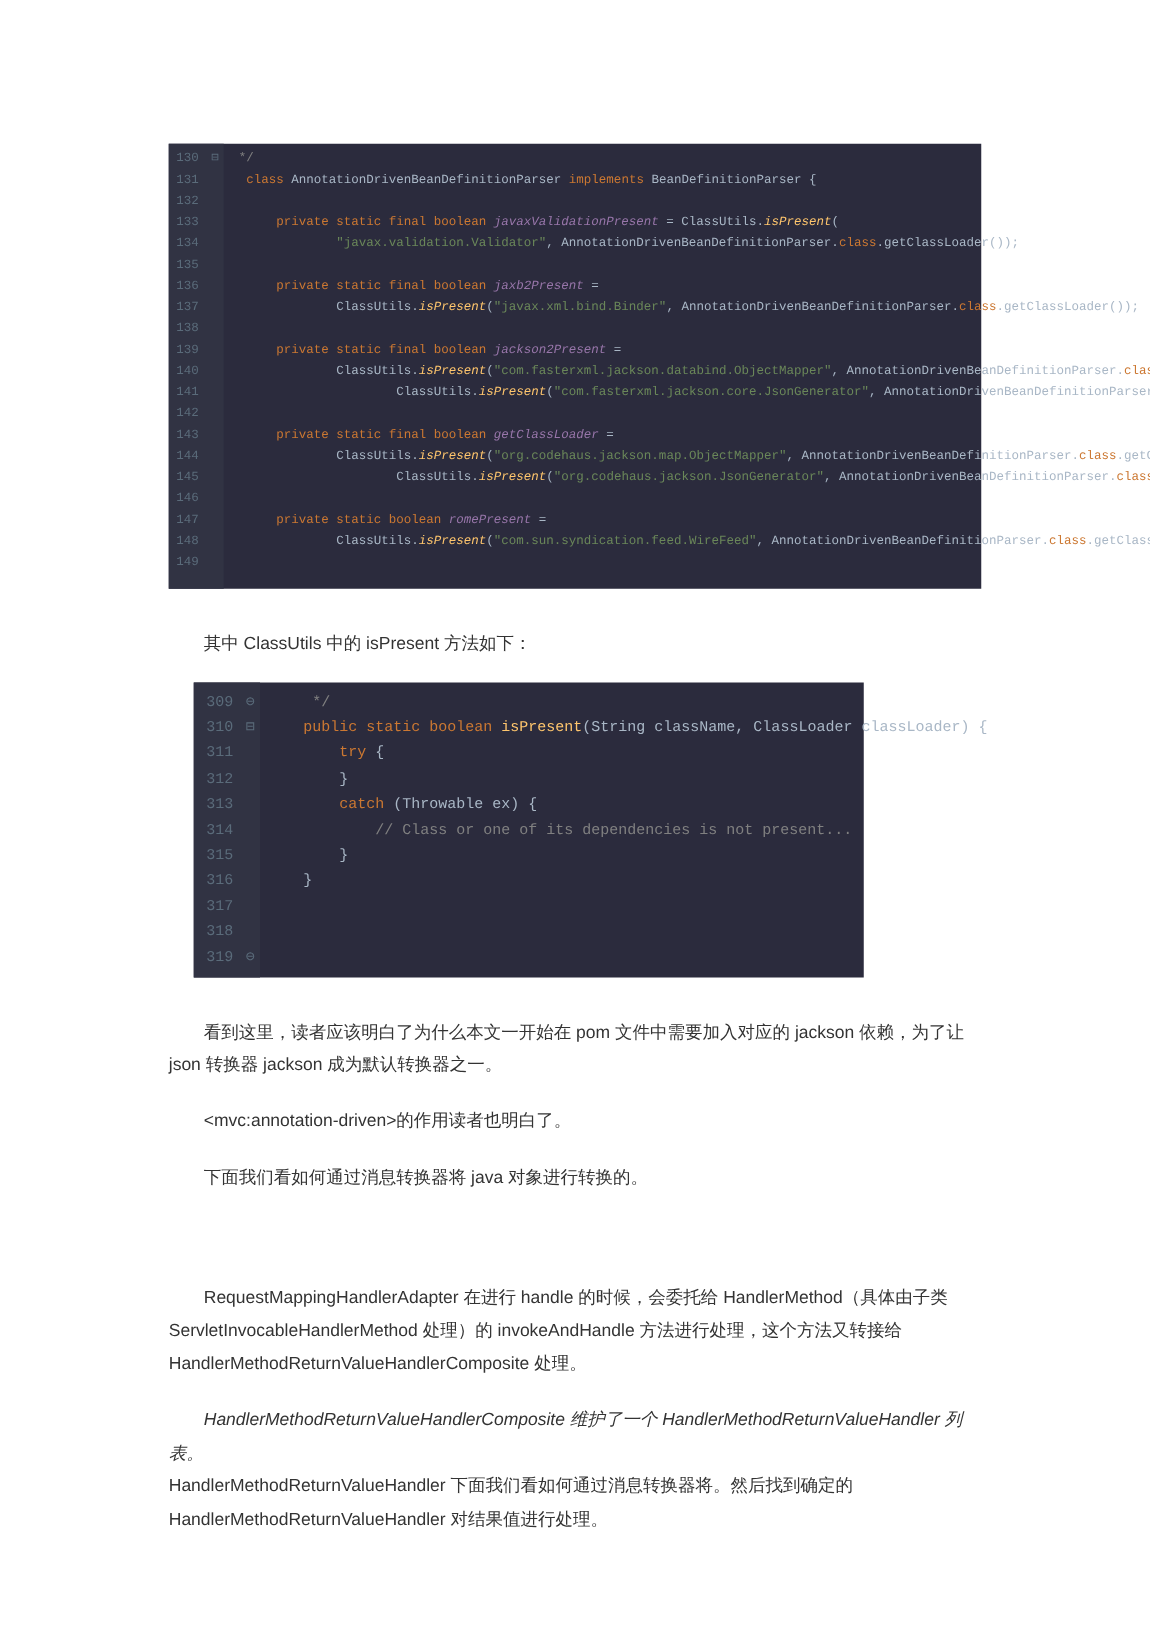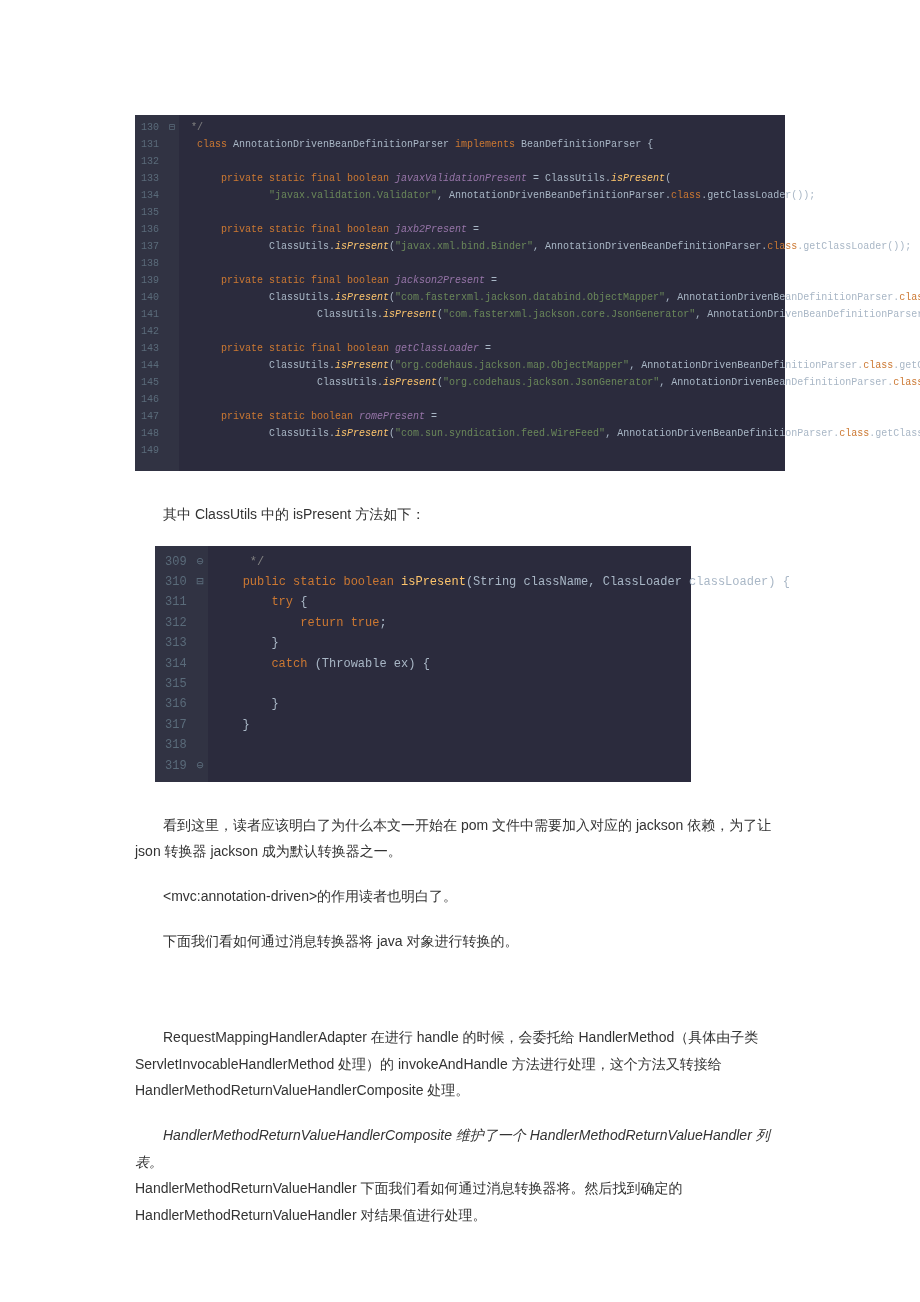--- a/index.html
+++ b/index.html
@@ -87,24 +87,23 @@
       <div>315 <span class="gicon"> </span></div>
       <div>316 <span class="gicon"> </span></div>
       <div>317 <span class="gicon"> </span></div>
       <div>318 <span class="gicon"> </span></div>
       <div>319 <span class="gicon">⊖</span></div>
     </div>
   <div class="code-body">
       <div class="code-line"><span>     </span><span class="cmt">*/</span></div>
       <div class="code-line"><span>    </span><span class="kw">public static boolean </span><span class="fn2">isPresent</span><span>(String className, ClassLoader classLoader) {</span></div>
       <div class="code-line"><span>        </span><span class="kw">try </span><span>{</span></div>
-      <div class="code-line"><span>            </span><span class="kw">return true</span><span>;</span></div>
       <div class="code-line"><span>        }</span></div>
       <div class="code-line"><span>        </span><span class="kw">catch </span><span>(Throwable ex) {</span></div>
-      <div class="code-line"><span>            </span></div>
+      <div class="code-line"><span>            </span><span class="cmt">// Class or one of its dependencies is not present...</span></div>
       <div class="code-line"><span>        }</span></div>
       <div class="code-line"><span>    }</span></div>
     </div>
 </div>
 
 <p class="paragraph" style="margin-bottom:0;">看到这里，读者应该明白了为什么本文一开始在 pom 文件中需要加入对应的 jackson 依赖，为了让</p>
 <p class="paragraph paragraph-flush">json 转换器 jackson 成为默认转换器之一。</p>
 
 <p class="paragraph">&lt;mvc:annotation-driven&gt;的作用读者也明白了。</p>
 

